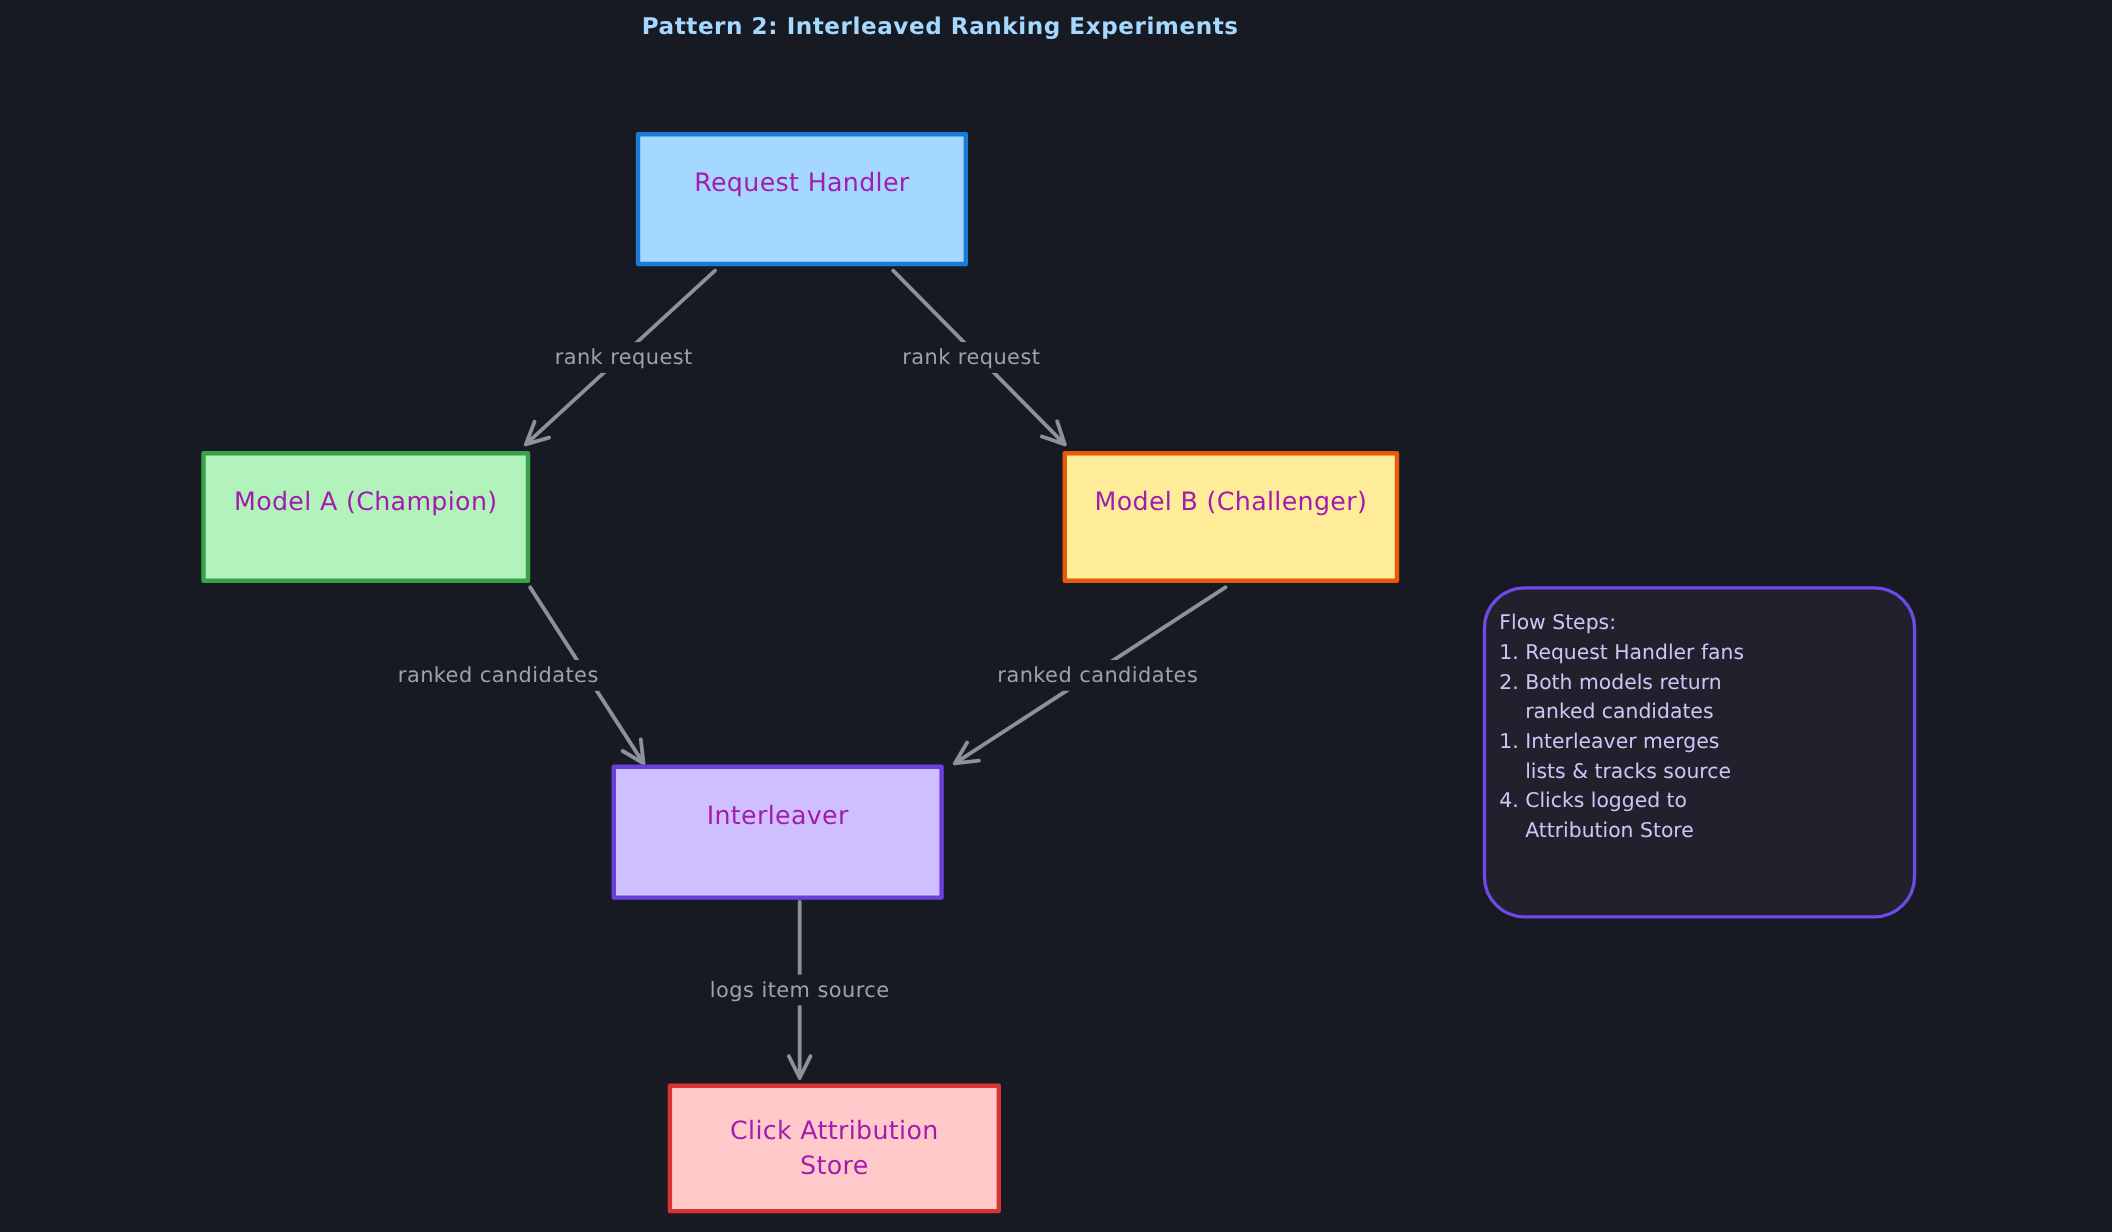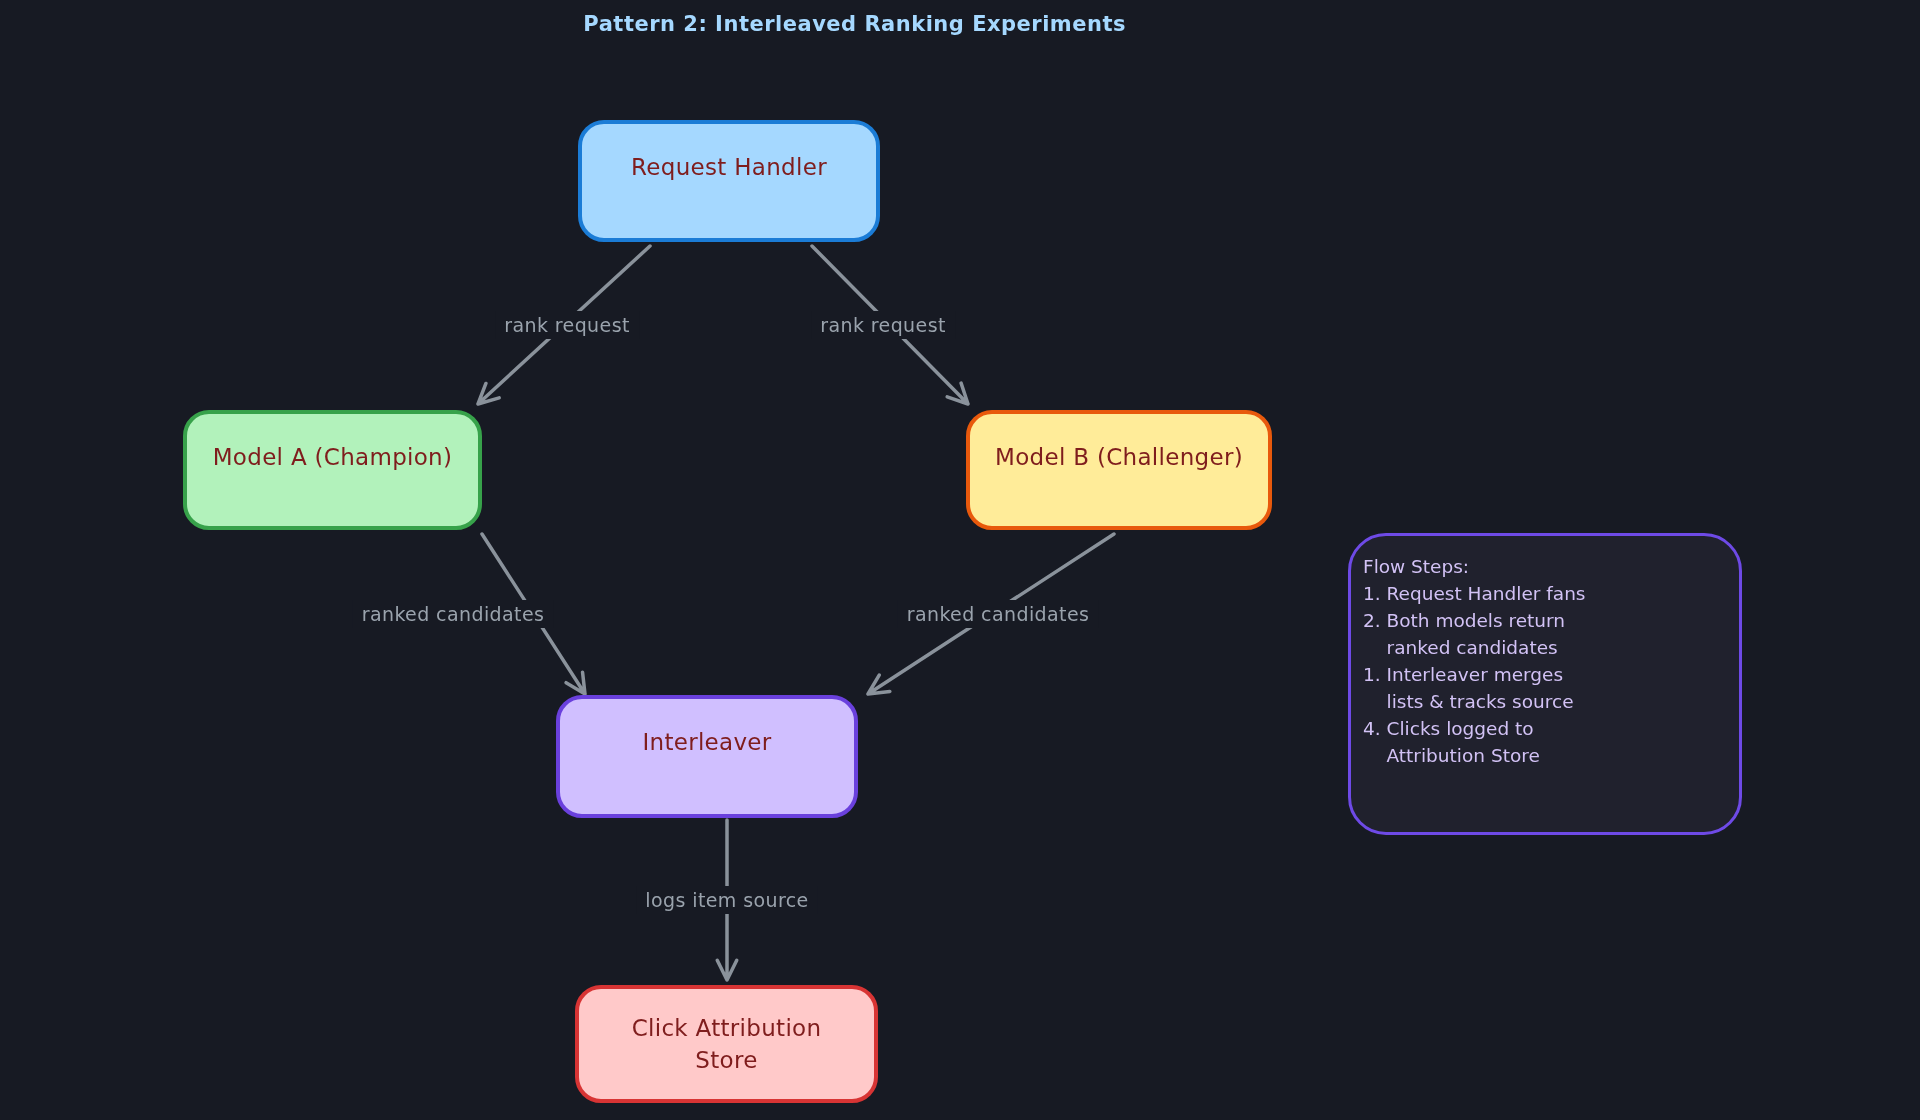--- a/index.html
+++ b/index.html
@@ -22,32 +22,32 @@
     color:#a5d8ff;
   }
 
   svg.arrows{position:absolute;left:0;top:0;width:1920px;height:1120px;}
   svg.arrows path{fill:none;stroke:#8a929b;stroke-width:3.5;stroke-linecap:round;stroke-linejoin:round;}
 
   .node{
     position:absolute;
     box-sizing:border-box;
     border:4px solid #000;
-    border-radius:26px;
+    border-radius:2px;
     display:flex;
     justify-content:center;
     align-items:flex-start;
     padding-top:30px;
-    color:#7f1d1d;
+    color:#a21caf;
     font-size:23px;
     letter-spacing:0.3px;
     text-align:center;
     white-space:pre-line;
   }
-  .node.center{align-items:center;padding-top:0;line-height:32px;}
+  .node.center{align-items:center;padding-top:0;line-height:32px;margin-left:32px;}
 
   .edge-label{
     position:absolute;
     transform:translate(-50%,-50%);
     background:#171a23;
     color:#9aa3ad;
     font-size:19px;
     letter-spacing:0.4px;
     padding:3px 9px;
     white-space:nowrap;

